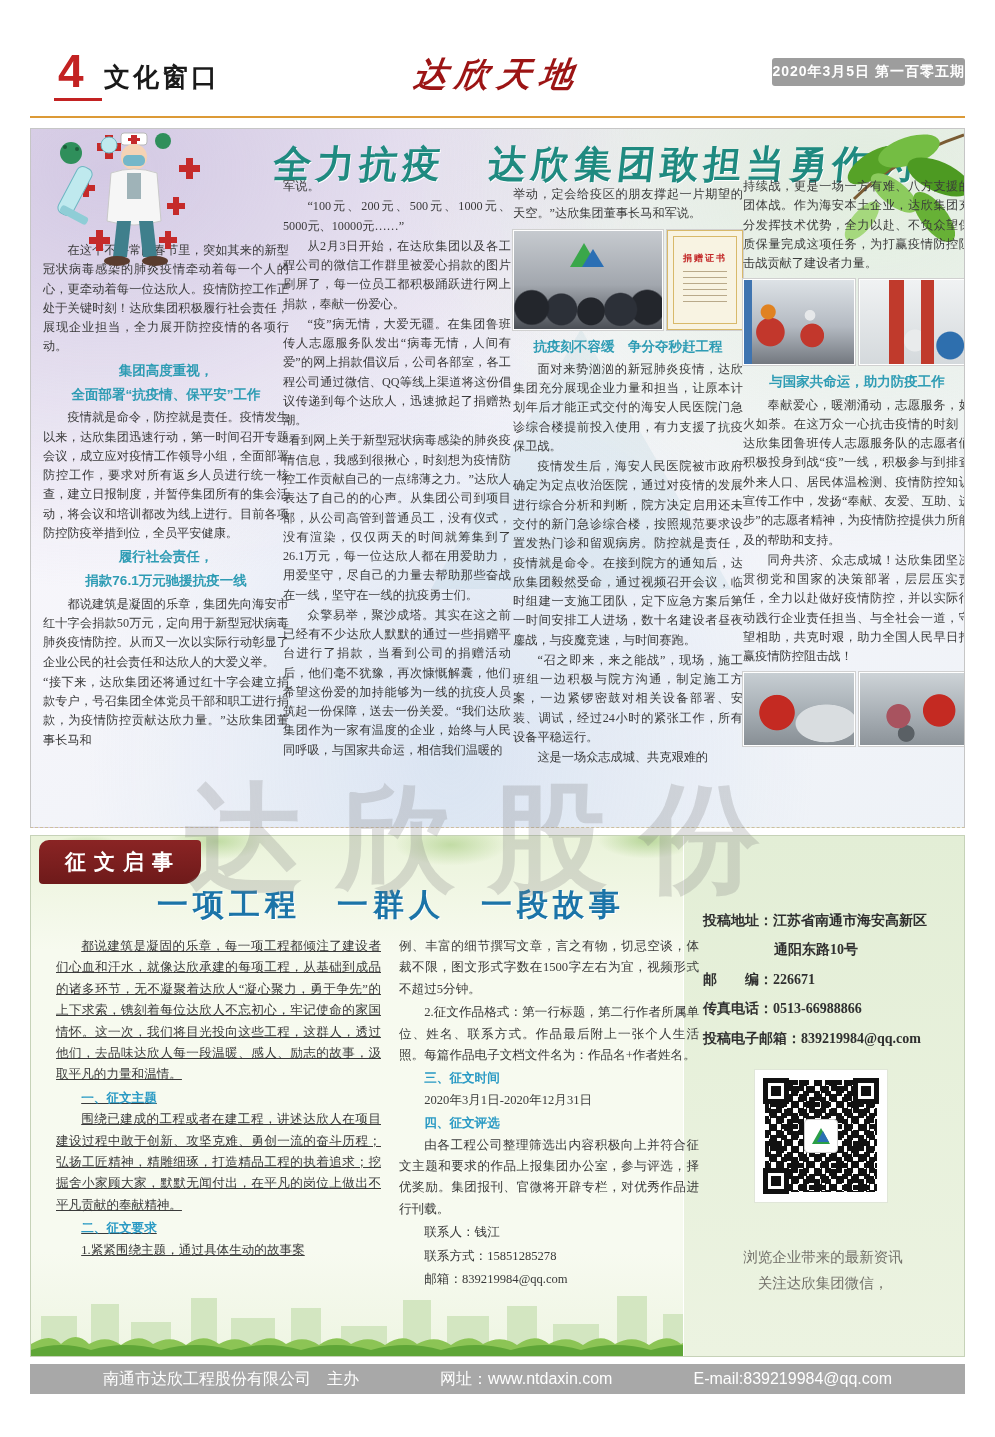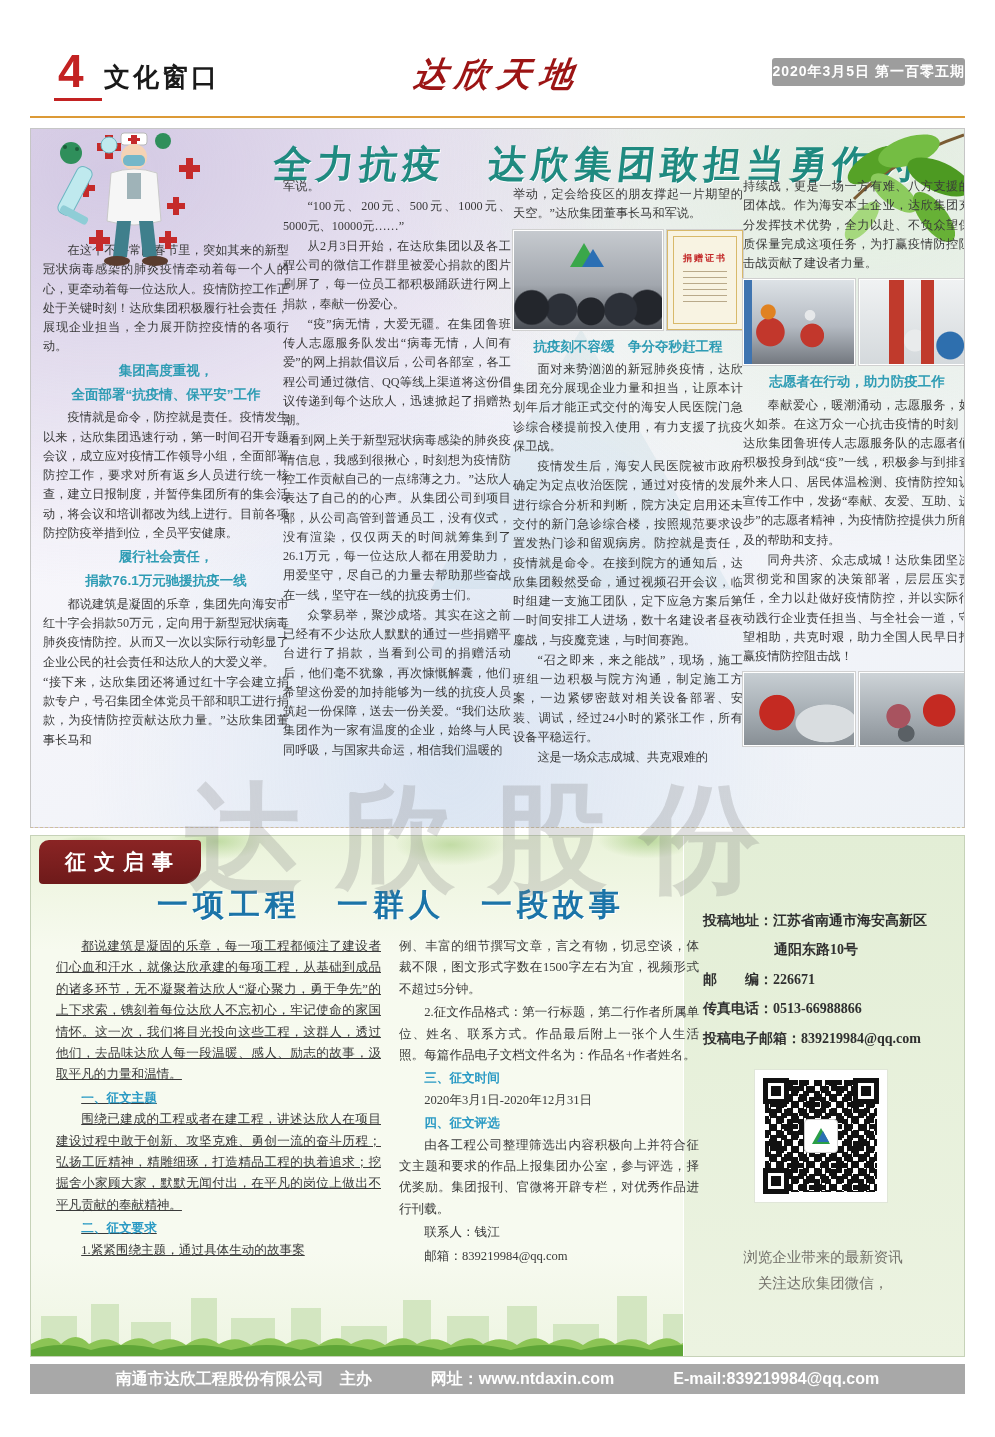--- a/index.html
+++ b/index.html
@@ -150,21 +150,21 @@
       radial-gradient(ellipse 80px 30px at 45% 10%, rgba(160,200,120,.55), transparent 70%),
       radial-gradient(ellipse 70px 26px at 66% 5%, rgba(150,195,110,.6), transparent 70%),
       radial-gradient(ellipse 90px 34px at 88% 14%, rgba(140,190,100,.75), transparent 70%),
       radial-gradient(ellipse 60px 22px at 98% 40%, rgba(160,205,120,.6), transparent 70%); }
   .skyline { position:absolute; left:0; bottom:0; width:100%; z-index:2; }
   .doctor { position:absolute; left:8px; top:-4px; z-index:3; }
 
   
   .footer-bar { position:absolute; left:30px; top:1364px; width:935px; height:30px;
     background:#a8a8a8; color:#ffffff; font-family:"Liberation Sans",sans-serif;
-    display:flex; align-items:center; justify-content:center; gap:59px; font-size:16px;font-weight:bold; }
+    display:flex; align-items:center; justify-content:center; gap:81px; font-size:16px; }
 </style>
 </head>
 <body>
 
 <div class="masthead">
   <div class="page-num">4</div>
   <div class="page-num-rule"></div>
   <div class="section-name">文化窗口</div>
   <div class="paper-title">达欣天地</div>
   <div class="issue-box">2020年3月5日 第一百零五期</div>
@@ -256,21 +256,21 @@
     <p>“召之即来，来之能战”，现场，施工班组一边积极与院方沟通，制定施工方案，一边紧锣密鼓对相关设备部署、安装、调试，经过24小时的紧张工作，所有设备平稳运行。</p>
     <p>这是一场众志成城、共克艰难的</p>
   </div>
 
   <div class="col col4">
     <p class="ni">持续战，更是一场一方有难、八方支援的团体战。作为海安本土企业，达欣集团充分发挥技术优势，全力以赴、不负众望保质保量完成这项任务，为打赢疫情防控阻击战贡献了建设者力量。</p>
     <div class="photo-row">
       <div class="ph ph-pump"></div>
       <div class="ph ph-pipes"></div>
     </div>
-    <div class="subhead">志愿者在行动，助力防疫工作</div>
+    <div class="subhead">与国家共命运，助力防疫工作</div>
     <p>奉献爱心，暖潮涌动，志愿服务，如火如荼。在这万众一心抗击疫情的时刻，达欣集团鲁班传人志愿服务队的志愿者们积极投身到战“疫”一线，积极参与到排查外来人口、居民体温检测、疫情防控知识宣传工作中，发扬“奉献、友爱、互助、进步”的志愿者精神，为疫情防控提供力所能及的帮助和支持。</p>
     <p>同舟共济、众志成城！达欣集团坚决贯彻党和国家的决策部署，层层压实责任，全力以赴做好疫情防控，并以实际行动践行企业责任担当、与全社会一道，守望相助，共克时艰，助力全国人民早日打赢疫情防控阻击战！</p>
     <div class="photo-row">
       <div class="ph ph-street1"></div>
       <div class="ph ph-street2"></div>
     </div>
   </div>
 </div>
 
 <div class="watermark">达欣股份</div>
@@ -290,20 +290,21 @@
   </div>
 
   <div class="essay-col ecolB">
     <p class="ni">例、丰富的细节撰写文章，言之有物，切忌空谈，体裁不限，图文形式字数在1500字左右为宜，视频形式不超过5分钟。</p>
     <p>2.征文作品格式：第一行标题，第二行作者所属单位、姓名、联系方式。作品最后附上一张个人生活照。每篇作品电子文档文件名为：作品名+作者姓名。</p>
     <div class="ehead">三、征文时间</div>
     <p>2020年3月1日-2020年12月31日</p>
     <div class="ehead">四、征文评选</div>
     <p>由各工程公司整理筛选出内容积极向上并符合征文主题和要求的作品上报集团办公室，参与评选，择优奖励。集团报刊、官微将开辟专栏，对优秀作品进行刊载。</p>
     <p>联系人：钱江</p>
+    <p>联系方式：15851285278</p>
     <p>邮箱：839219984@qq.com</p>
   </div>
 
   <div class="econtact">
     <div>投稿地址：江苏省南通市海安高新区</div>
     <div class="indent2">通阳东路10号</div>
     <div>邮　　编：226671</div>
     <div>传真电话：0513-66988866</div>
     <div>投稿电子邮箱：839219984@qq.com</div>
   </div>

